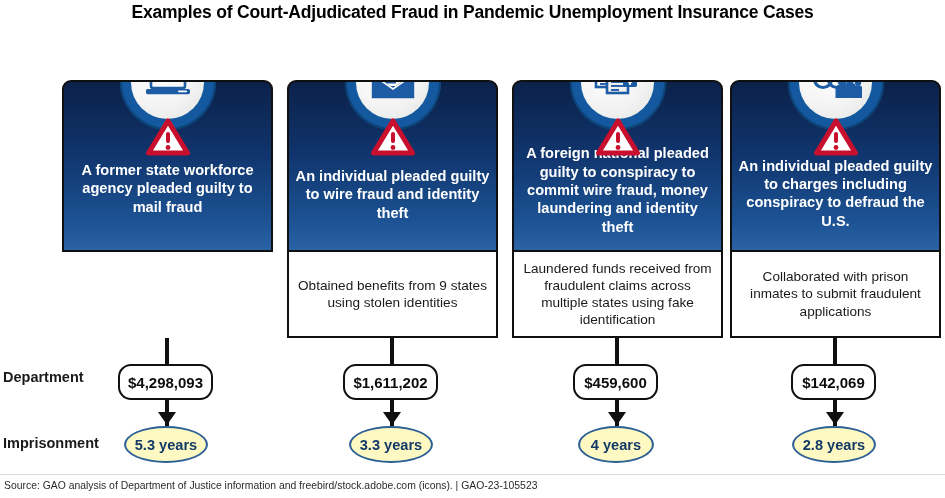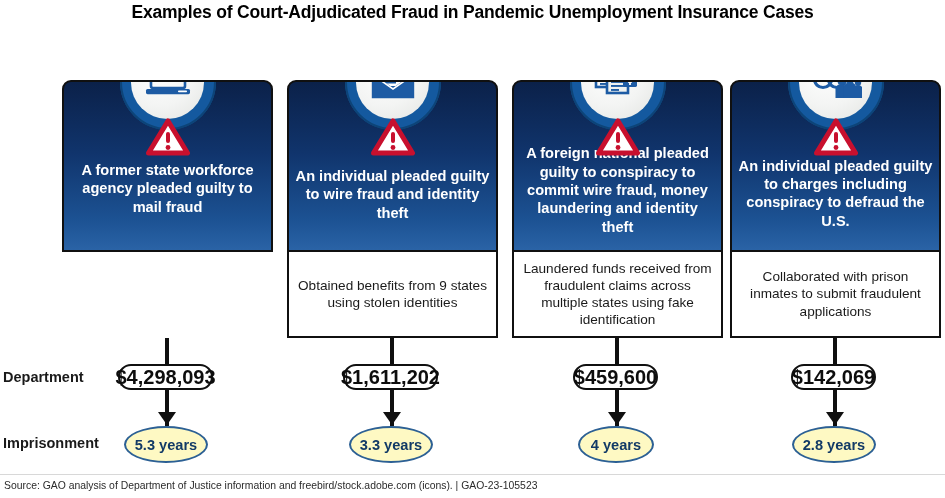--- a/index.html
+++ b/index.html
@@ -151,28 +151,28 @@
     font-weight: bold;
     color: #1a1a1a;
   }
   #label-restitution { left: 3px; top: 369px; }
   #label-imprisonment { left: 3px; top: 435px; }
 
   
   .pill {
     position: absolute;
     top: 364px;
-    height: 26px;
+    height: 36px;
     border: 2.5px solid #101010;
     border-radius: 13px;
     background: #ffffff;
     display: flex;
     align-items: center;
     justify-content: center;
-    font-size: 20px;
+    font-size: 15px;
     font-weight: bold;
     color: #0d0d0d;
     z-index: 3;
     box-sizing: border-box;
   }
 
   
   .oval {
     position: absolute;
     top: 426px;

